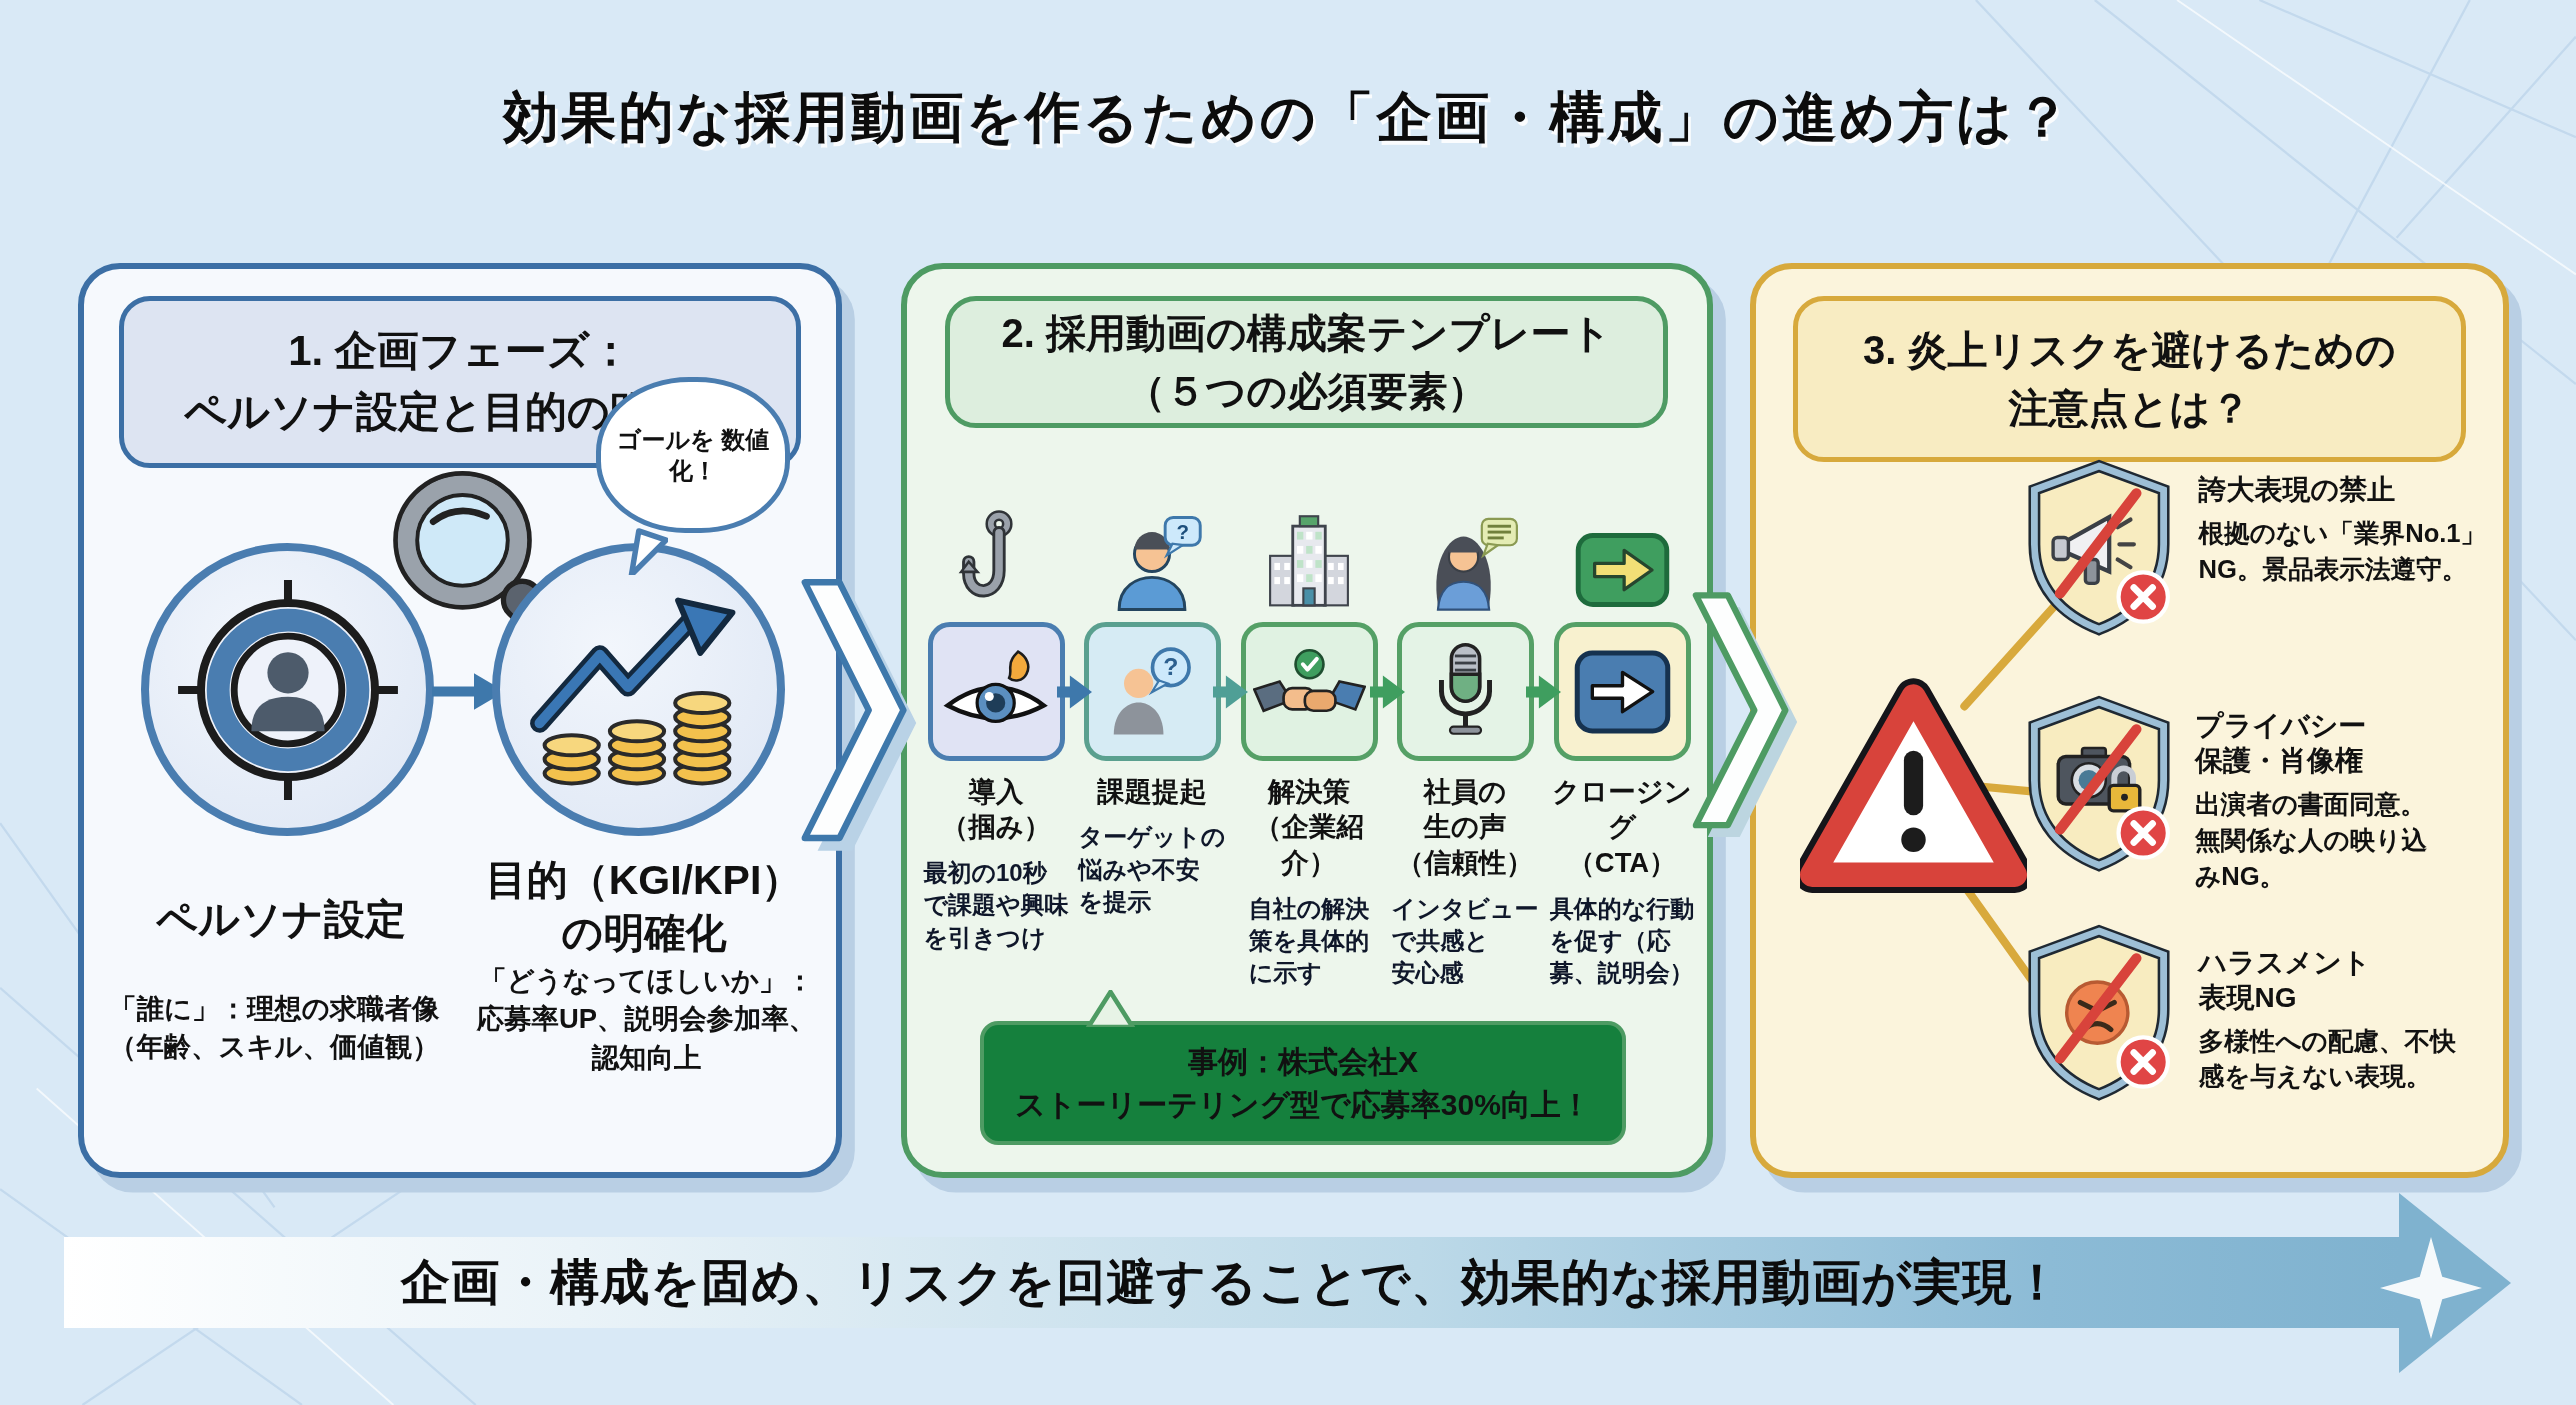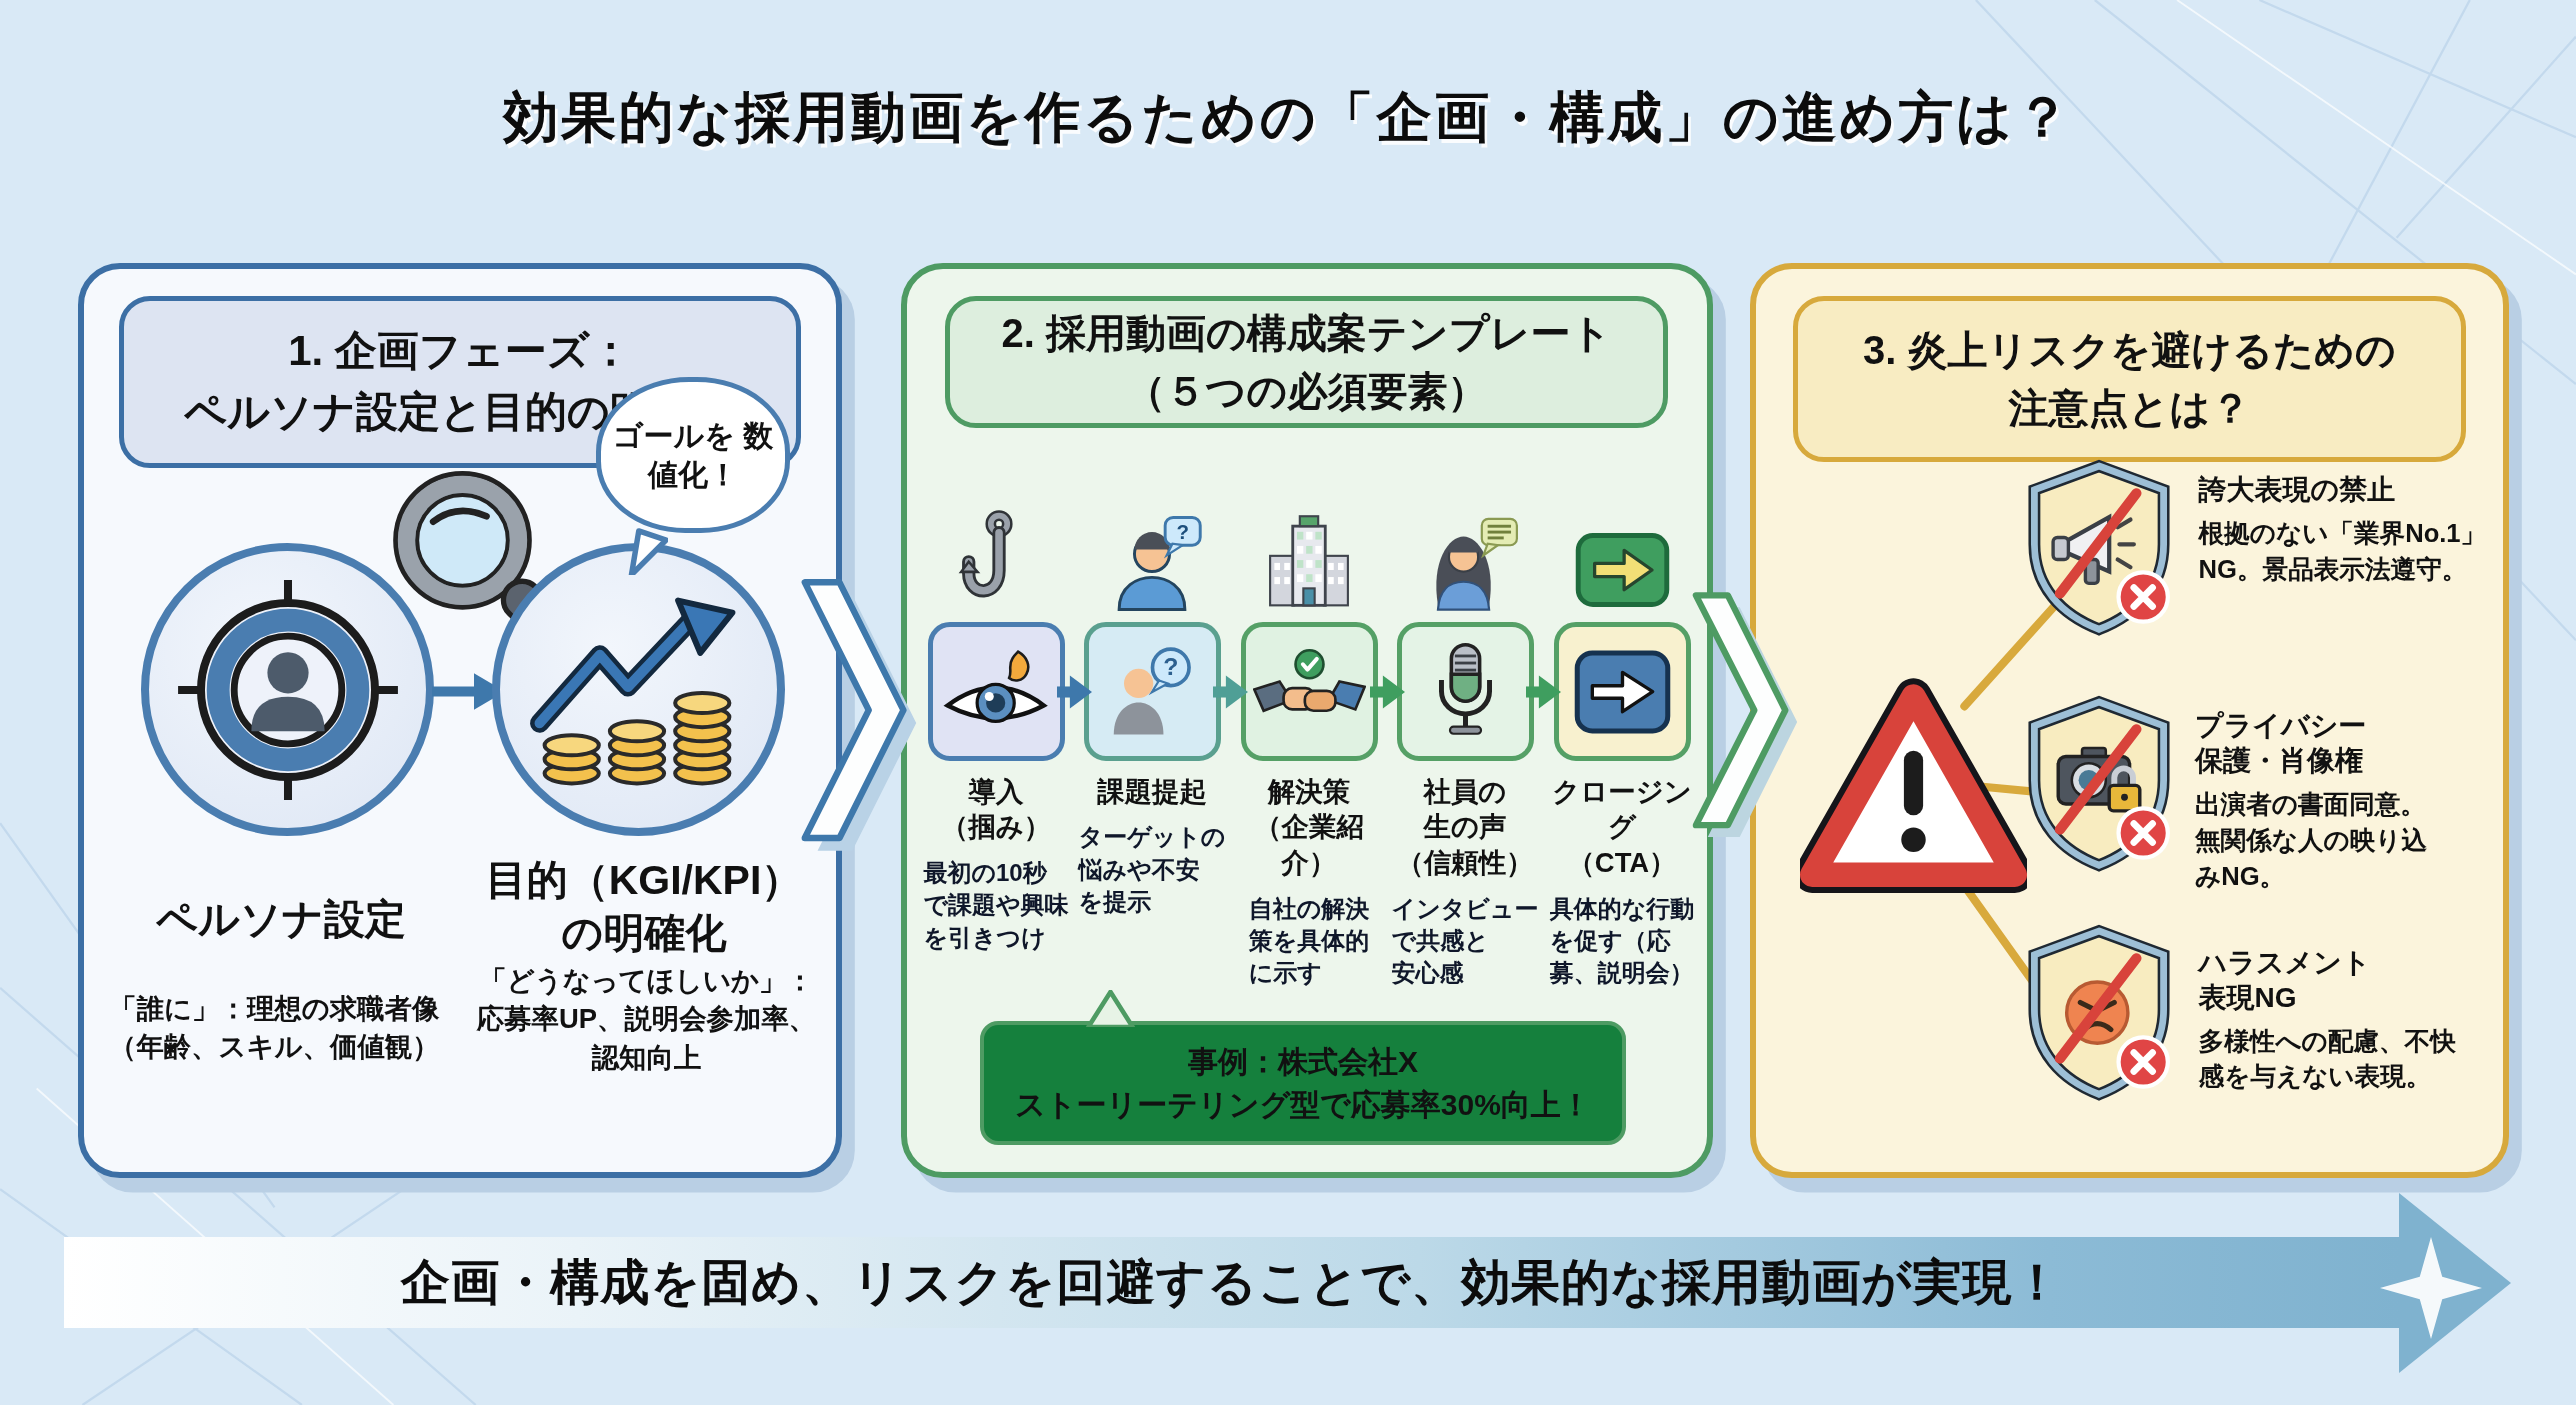--- a/index.html
+++ b/index.html
@@ -34,21 +34,21 @@
     background:radial-gradient(circle at 40% 35%, #f2f6fc, #dde6f4);
     border:8.2px solid #4a7db0; }
   .c-left  { left:57px;  top:274px; }
   .c-right { left:408px; top:274px; }
   .c-icon { position:absolute; left:50%; top:50%; transform:translate(-50%,-50%); }
   .magnifier { position:absolute; left:295px; top:194px; }
   .mid-arrow { position:absolute; left:348px; top:395px; }
   .bubble { position:absolute; left:512px; top:108px; width:194px; height:156px;
     background:#fff; border:5.5px solid #4a7db0; border-radius:48% 48% 46% 46%;
     display:flex; align-items:center; justify-content:center; text-align:center;
-    font-size:30px; font-weight:900; color:#111; line-height:1.3; z-index:3; }
+    font-size:24px; font-weight:900; color:#111; line-height:1.3; z-index:3; }
   .bubble-tail { position:absolute; left:542px; top:258px; z-index:2; }
   .p1-label { position:absolute; text-align:center; font-weight:900; color:#111; font-size:41px; line-height:1.3; }
   .l1 { left:23px;  top:624px; width:348px; }
   .l2 { left:384px; top:585px; width:352px; }
   .p1-desc { position:absolute; text-align:center; font-weight:700; color:#111; font-size:27.4px; line-height:1.4; }
   .d1 { left:7.3px;   top:721px; width:366px; }
   .d2 { left:382px; top:693px; width:361px; }
 
   
   .step-col { position:absolute; top:240px; width:156px; display:flex; flex-direction:column; align-items:center; }

